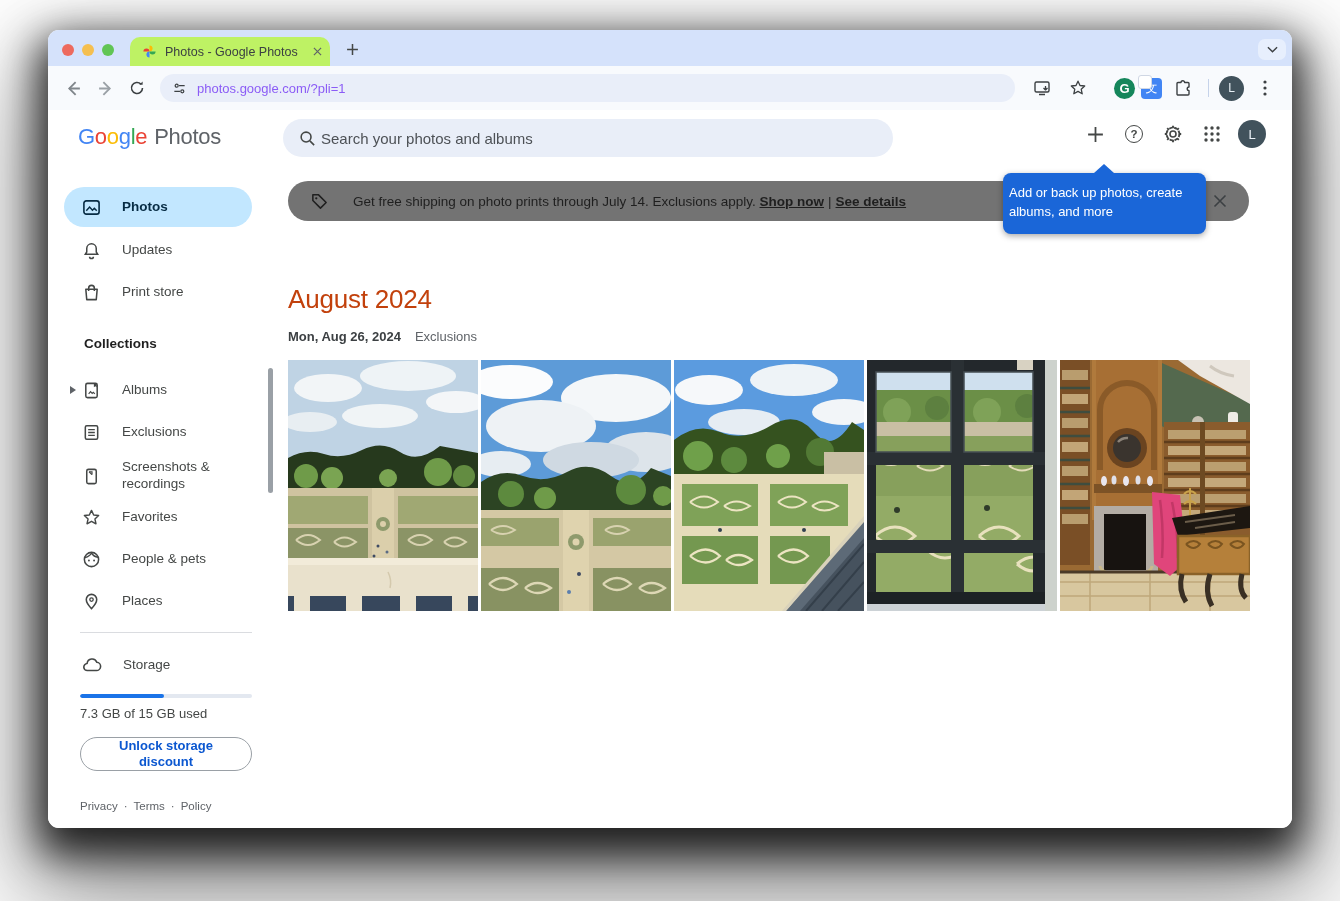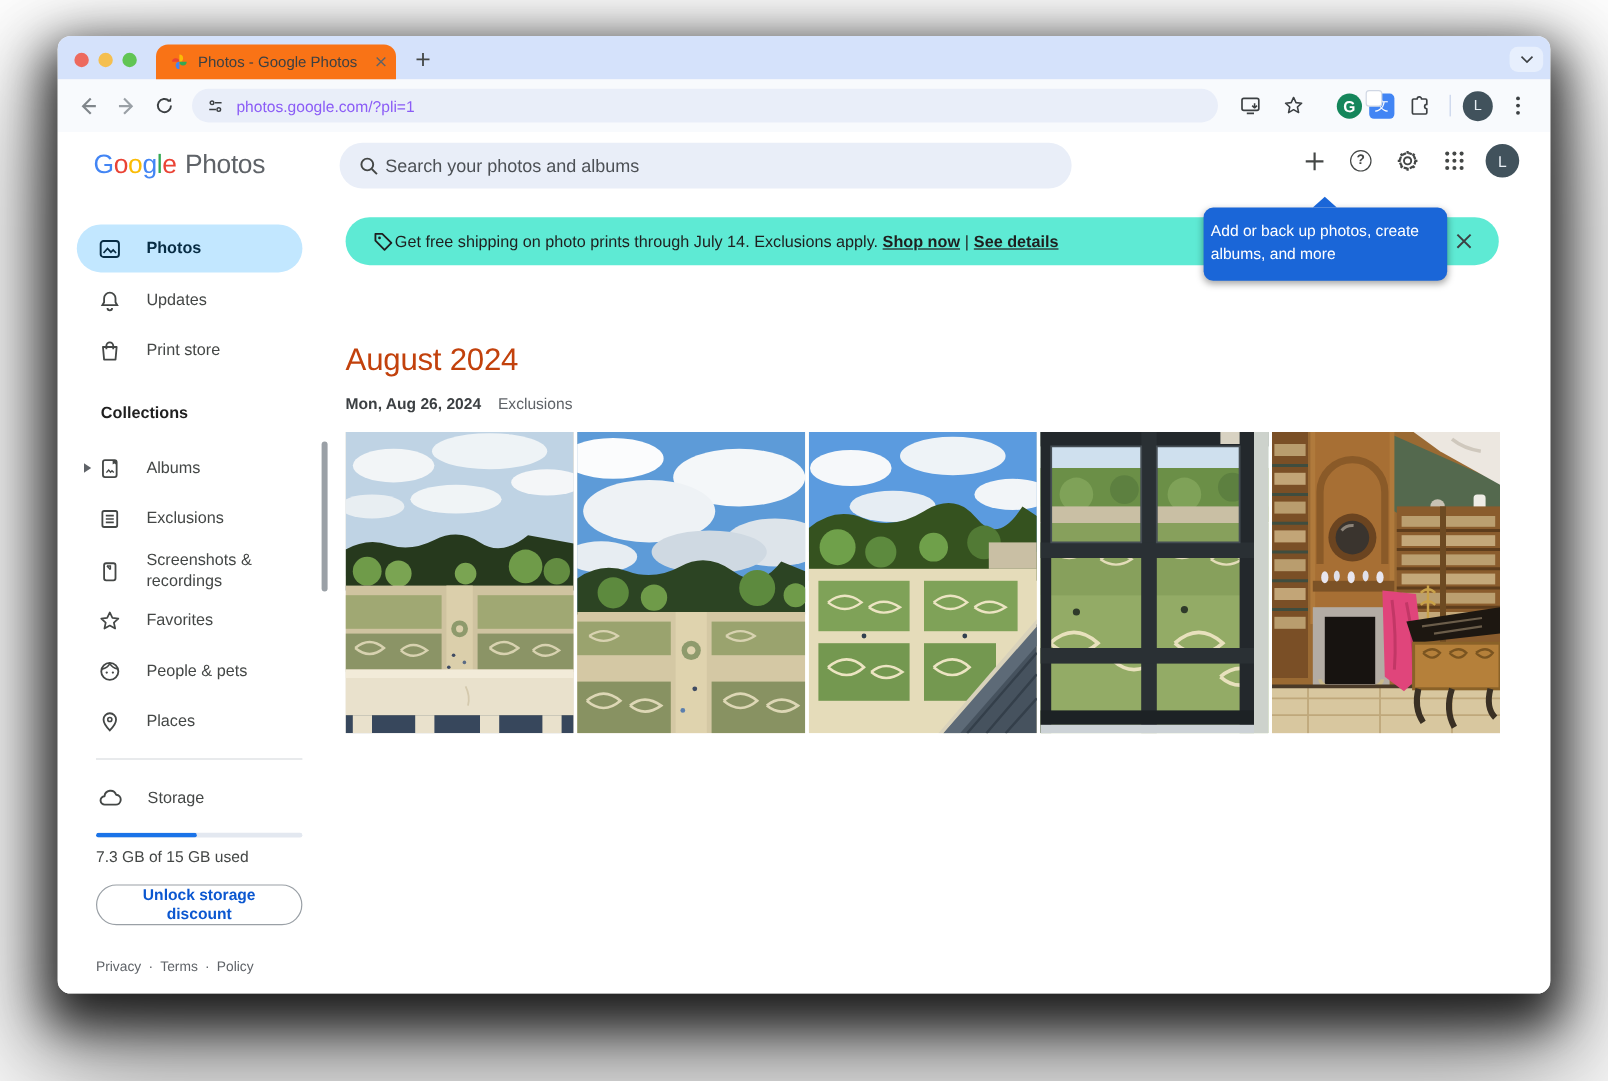--- a/index.html
+++ b/index.html
@@ -6,21 +6,21 @@
   html,body{width:1340px;height:901px;background:#ffffff;font-family:"Liberation Sans",sans-serif;overflow:hidden}
   body{position:relative}
 
   .window{position:absolute;left:48px;top:30px;width:1244px;height:798px;border-radius:11px;overflow:hidden;background:#fff;
     box-shadow:0 18px 42px 10px rgba(0,0,0,.82),0 55px 110px 25px rgba(0,0,0,.38)}
 
   
   .tabstrip{position:relative;height:36px;background:#d5e2fb}
   .tl{position:absolute;top:14px;width:12px;height:12px;border-radius:50%}
   .tl.red{left:14px;background:#ed6a5e}.tl.yellow{left:34px;background:#f5bf4f}.tl.green{left:54px;background:#61c554}
-  .tab{position:absolute;left:82px;top:7px;width:200px;height:29px;background:#f97316;border-radius:10px 10px 0 0;
+  .tab{position:absolute;left:82px;top:7px;width:200px;height:29px;background:#bef264;border-radius:10px 10px 0 0;
     display:flex;align-items:center;padding:0 8px 0 12px;gap:8px}
   .tab-title{flex:1;font-size:12.5px;color:#3c4043;white-space:nowrap;overflow:hidden}
   .newtab{position:absolute;left:293px;top:8px;width:22px;height:22px;display:flex;align-items:center;justify-content:center;border-radius:50%}
   .strip-chevron{position:absolute;right:6px;top:9px;width:28px;height:21px;background:#e7effd;border-radius:7px;display:flex;align-items:center;justify-content:center}
 
   .toolbar{height:44px;background:#f8fafd;display:flex;align-items:center;padding:0 12px 0 10px;gap:2px}
   .tbtn{width:30px;height:30px;display:flex;align-items:center;justify-content:center;border-radius:50%;flex:none}
   .omnibox{flex:1;height:28px;margin:0 10px 0 6px;background:#e9eef9;border-radius:14px;display:flex;align-items:center;padding:0 12px;gap:10px;min-width:0}
   .url{font-size:13px;color:#8b5cf6;white-space:nowrap}
   .tb-right{display:flex;align-items:center;gap:6px;flex:none}
@@ -54,21 +54,21 @@
   .sscroll{position:absolute;left:220px;top:202px;width:5px;height:125px;border-radius:3px;background:#9aa0a6}
   .sdivider{position:absolute;left:32px;top:466px;width:172px;height:1px;background:#dadce0}
   .progress{position:absolute;left:32px;top:528px;width:172px;height:4px;border-radius:2px;background:#e3e8f0;overflow:hidden}
   .progress .fill{height:100%;background:#1a73e8;border-radius:2px}
   .used{position:absolute;left:32px;top:540px;font-size:13px;color:#444746}
   .unlock{position:absolute;left:32px;top:571px;width:172px;height:34px;border:1px solid #9aa0a6;border-radius:17px;background:#fff;
     color:#0b57d0;font-size:13px;font-weight:bold;line-height:1.2;display:flex;align-items:center;justify-content:center;text-align:center;padding:0 20px;font-family:inherit}
   .sfooter{position:absolute;left:32px;top:634px;font-size:11.5px;color:#5f6368;display:flex;gap:6px;align-items:center}
 
   .main{position:relative;flex:1}
-  .banner{position:absolute;left:0;top:15px;width:961px;height:40px;background:#5eead4;border-radius:20px;display:flex;align-items:center;padding:0 14px 0 22px;gap:0}
+  .banner{position:absolute;left:0;top:15px;width:961px;height:40px;background:#737373;border-radius:20px;display:flex;align-items:center;padding:0 14px 0 22px;gap:24px}
   .banner-text{font-size:13.5px;color:#1f1f1f;flex:1;white-space:nowrap}
   .blink{color:#1f1f1f;text-decoration:underline;font-weight:bold;cursor:pointer}
   .bsep{margin:0 4px;color:#1f1f1f}
   .bclose{width:30px;height:30px;display:flex;align-items:center;justify-content:center;border-radius:50%;flex:none}
 
   .tooltip{position:absolute;left:715px;top:7px;width:203px;background:#1a66d8;border-radius:8px;color:#fff;font-size:13px;line-height:1.45;
     padding:11px 6px 12px;box-shadow:0 2px 6px rgba(0,0,0,.35);z-index:5}
   .tooltip .arrow{position:absolute;left:91px;top:-9px;width:0;height:0;border-left:10px solid transparent;border-right:10px solid transparent;border-bottom:9px solid #1a66d8}
 
   .month{position:absolute;left:0;top:118px;font-size:26px;color:#c2410c;letter-spacing:-.2px}

